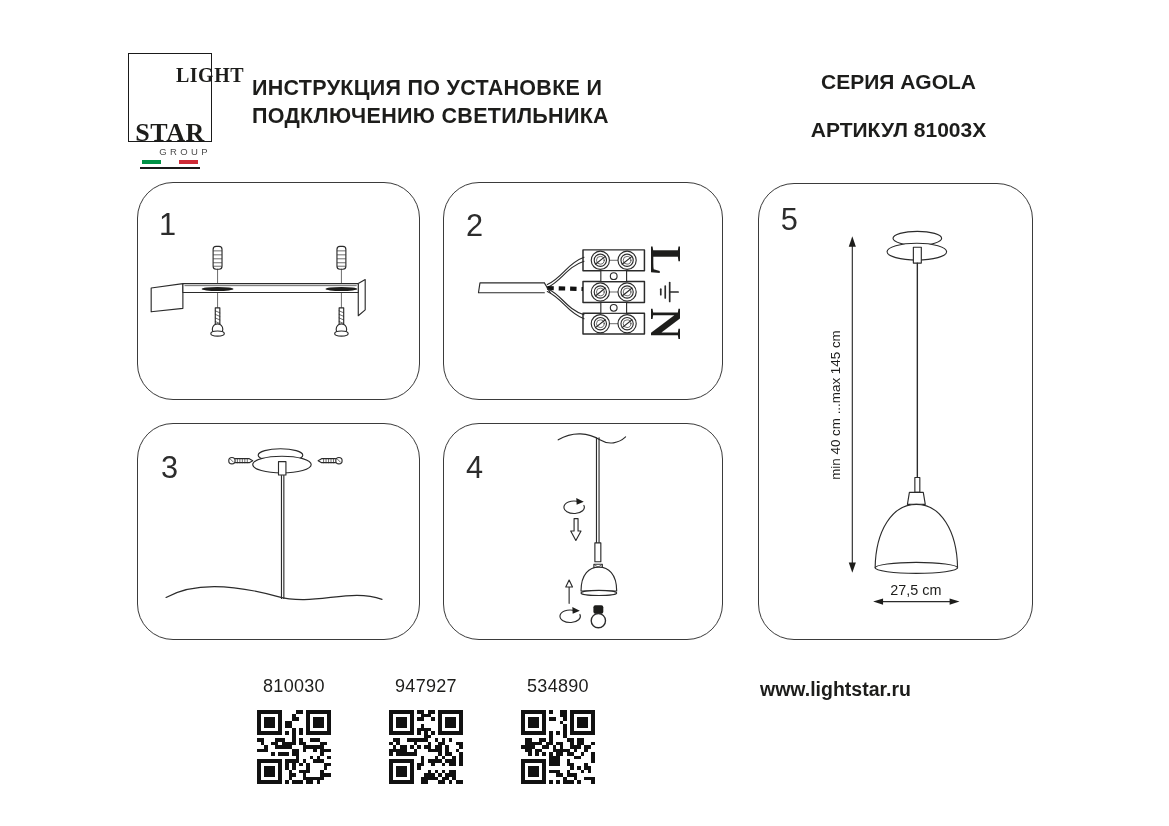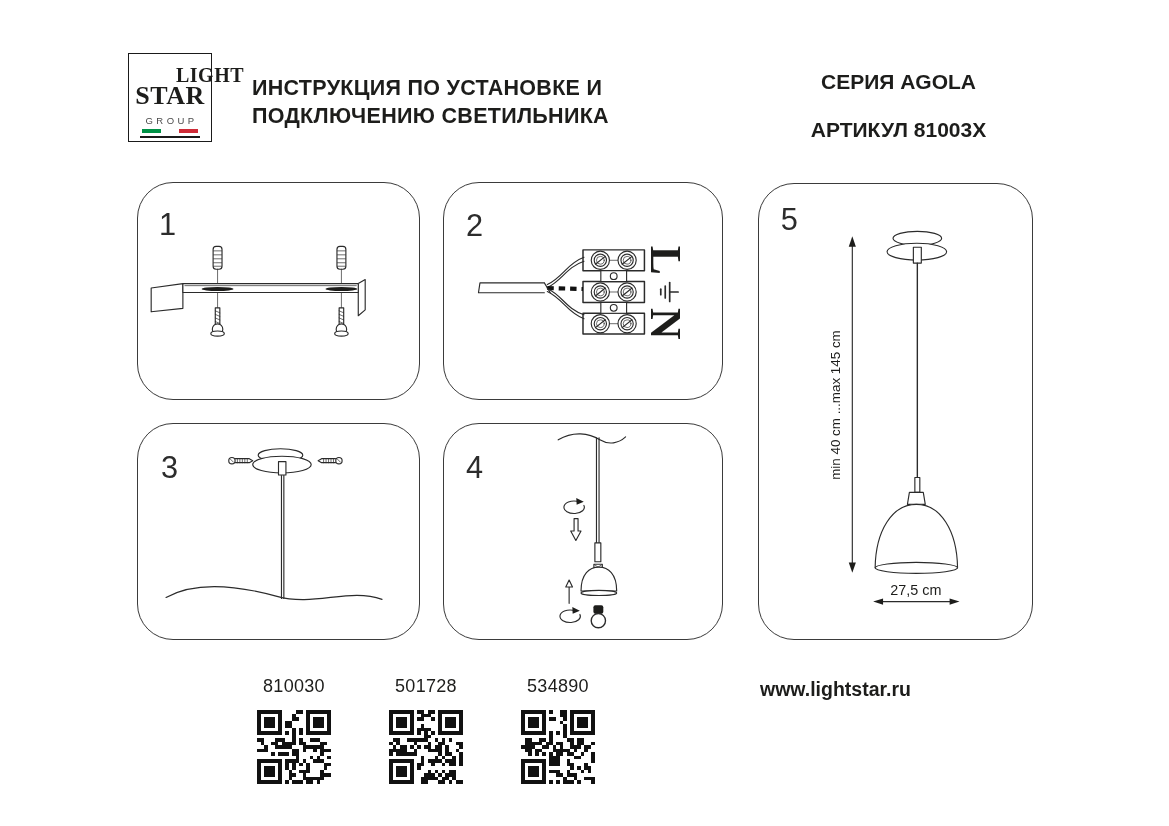--- a/index.html
+++ b/index.html
@@ -4,23 +4,23 @@
 <style>
   html,body{margin:0;padding:0;background:#e8e8e8;}
   .page{position:relative;width:1169px;height:826px;background:#fff;margin:0 auto;
         font-family:"Liberation Sans",sans-serif;color:#1d1d1b;overflow:hidden;}
 
   
   .logo{position:absolute;left:128px;top:53px;width:84px;height:89px;
         border:1.6px solid #1a1a1a;box-sizing:border-box;text-align:center;
         font-family:"Liberation Serif",serif;}
   .logo-light{font-size:20px;font-weight:700;line-height:1;margin-top:11px;letter-spacing:.5px;margin-left:47px;}
-  .logo-star{font-size:26px;font-weight:700;line-height:.82;letter-spacing:.5px;}
-  .logo-group{font-size:9.5px;letter-spacing:3.4px;color:#4a4a4a;margin-top:9px;padding-left:3px;
-              font-family:"Liberation Sans",sans-serif;}
+  .logo-star{font-size:26px;font-weight:700;line-height:.82;letter-spacing:.5px;margin-top:37px;}
+  .logo-group{font-size:9.5px;letter-spacing:3.4px;color:#4a4a4a;margin-top:3px;padding-left:3px;
+              font-family:"Liberation Sans",sans-serif;text-align:right;}
   .logo-flag{width:56px;height:4px;margin:3px auto 0;display:flex;}
   .logo-flag span{flex:1;height:100%;}
   .flag-white{background:#fff;}
   .logo-underline{width:60px;height:2px;background:#1a1a1a;margin:2.5px auto 0;}
 
   .title{position:absolute;left:240px;top:63px;margin:12px;font-size:21.5px;line-height:27.5px;
          font-weight:bold;letter-spacing:.3px;color:#1d1d1b;}
   .series-block{position:absolute;left:760px;top:70px;width:277px;text-align:center;}
   .series{font-size:21px;font-weight:bold;}
   .article{font-size:21px;font-weight:bold;margin-top:24px;}
@@ -404,21 +404,21 @@
         <rect x="8" y="20" width="1" height="1" fill="#111"></rect>
         <rect x="10" y="20" width="1" height="1" fill="#111"></rect>
         <rect x="11" y="20" width="1" height="1" fill="#111"></rect>
         <rect x="12" y="20" width="1" height="1" fill="#111"></rect>
         <rect x="14" y="20" width="1" height="1" fill="#111"></rect>
         <rect x="15" y="20" width="1" height="1" fill="#111"></rect>
         <rect x="17" y="20" width="1" height="1" fill="#111"></rect>
       </svg>
   </div>
   <div class="product prod-2">
-    <div class="code">501728</div>
+    <div class="code">947927</div>
     <svg class="qr" viewBox="0 0 21 21" shape-rendering="crispEdges">
         <rect x="0" y="0" width="21" height="21" fill="#fff"></rect>
         <rect x="0" y="0" width="7" height="7" fill="#111"></rect>
         <rect x="1" y="1" width="5" height="5" fill="#fff"></rect>
         <rect x="2" y="2" width="3" height="3" fill="#111"></rect>
         <rect x="14" y="0" width="7" height="7" fill="#111"></rect>
         <rect x="15" y="1" width="5" height="5" fill="#fff"></rect>
         <rect x="16" y="2" width="3" height="3" fill="#111"></rect>
         <rect x="0" y="14" width="7" height="7" fill="#111"></rect>
         <rect x="1" y="15" width="5" height="5" fill="#fff"></rect>

